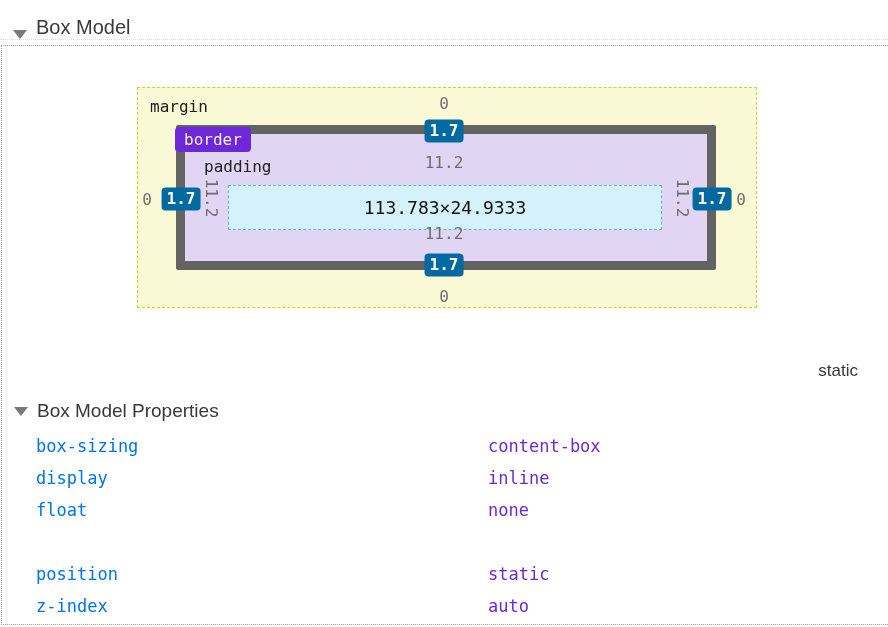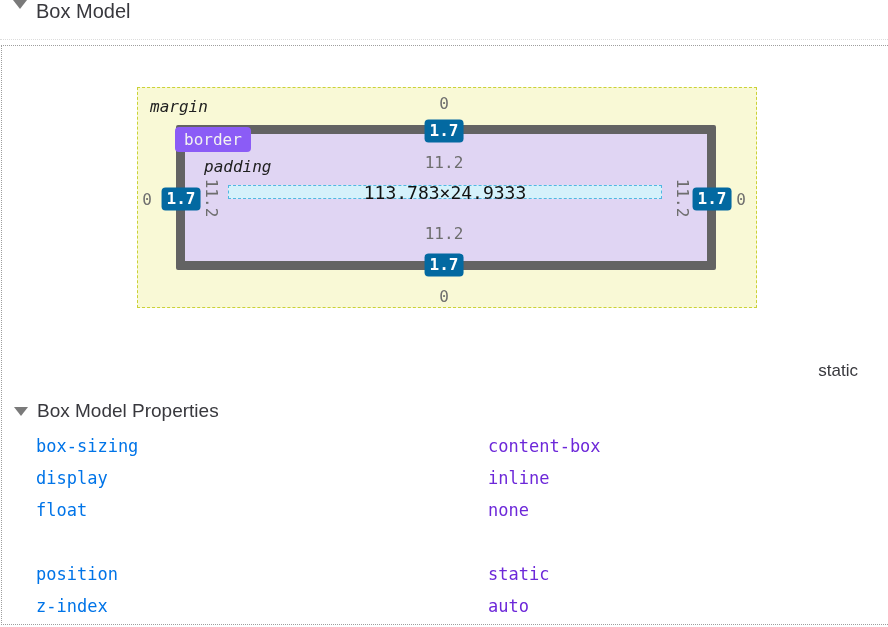--- a/index.html
+++ b/index.html
@@ -4,21 +4,21 @@
 <style>
   * { margin:0; padding:0; box-sizing:border-box; }
   body { background:#fff; }
   .panel {
     position:relative; width:888px; height:627px; overflow:hidden;
     background:#ffffff; font-family:"Liberation Sans", sans-serif;
   }
   
   .section-header {
     position:absolute; left:0; top:0; right:0; height:40px;
-    display:flex; align-items:flex-start; padding-left:13px;
+    display:flex; align-items:flex-end; padding-left:13px;
     border-bottom:1px dotted #dcdcdc; background:#fff; cursor:default;
   }
   .twisty {
     width:0; height:0; border-left:7px solid transparent;
     border-right:7px solid transparent; border-top:9px solid #7a7a7a;
     margin-right:9px; flex:0 0 auto;
   }
   .section-title { font-size:20px; color:#38383d; }
   
   .content-frame {
@@ -30,29 +30,29 @@
   .mono { font-family:"DejaVu Sans Mono", monospace; }
   .margin-box {
     position:absolute; left:137px; top:87px; width:620px; height:221px;
     background:#f9f9d6; border:1px dashed #cbd237;
   }
   .border-box {
     position:absolute; left:176px; top:125px; width:540px; height:145px;
     border:9px solid #636363; background:#e0d5f3; border-radius:2px;
   }
   .content-box {
-    position:absolute; left:228px; top:185px; width:434px; height:14px;
+    position:absolute; left:228px; top:185px; width:434px; height:45px;
     background:#d5f1fb; border:1px dashed #52b7e2;
     display:flex; align-items:center; justify-content:center;
     font-size:18px; color:#111;
   }
-  .region-label { position:absolute; font-size:16px; color:#202020;font-style:italic; }
+  .region-label { position:absolute; font-size:16px; color:#202020; }
   .border-tab {
     position:absolute; left:175px; top:127px; height:25px;
-    background:#8b5cf6; color:#f2f2f2; font-size:16px;
+    background:#6d28d9; color:#f2f2f2; font-size:16px;
     padding:1px 9px 0; border-radius:4px; line-height:23px;
   }
   .ctr { position:absolute; transform:translate(-50%,-50%); white-space:nowrap; }
   .val { font-size:16px; color:#6e6e6e; }
   .rot { transform:translate(-50%,-50%) rotate(90deg); }
   .badge {
     background:#0369a1; color:#ffffff; font-size:16px; font-weight:bold;
     padding:1px 5px 3px; border-radius:4px; line-height:19px; cursor:default;
   }
   

